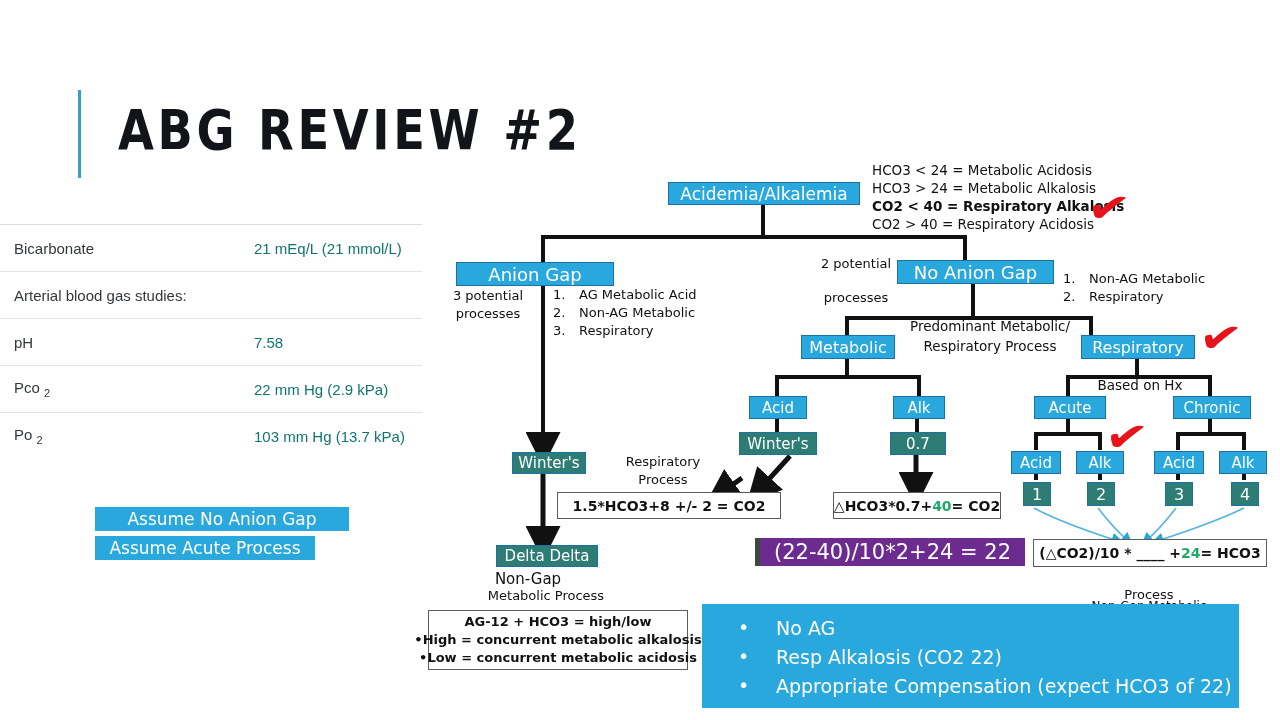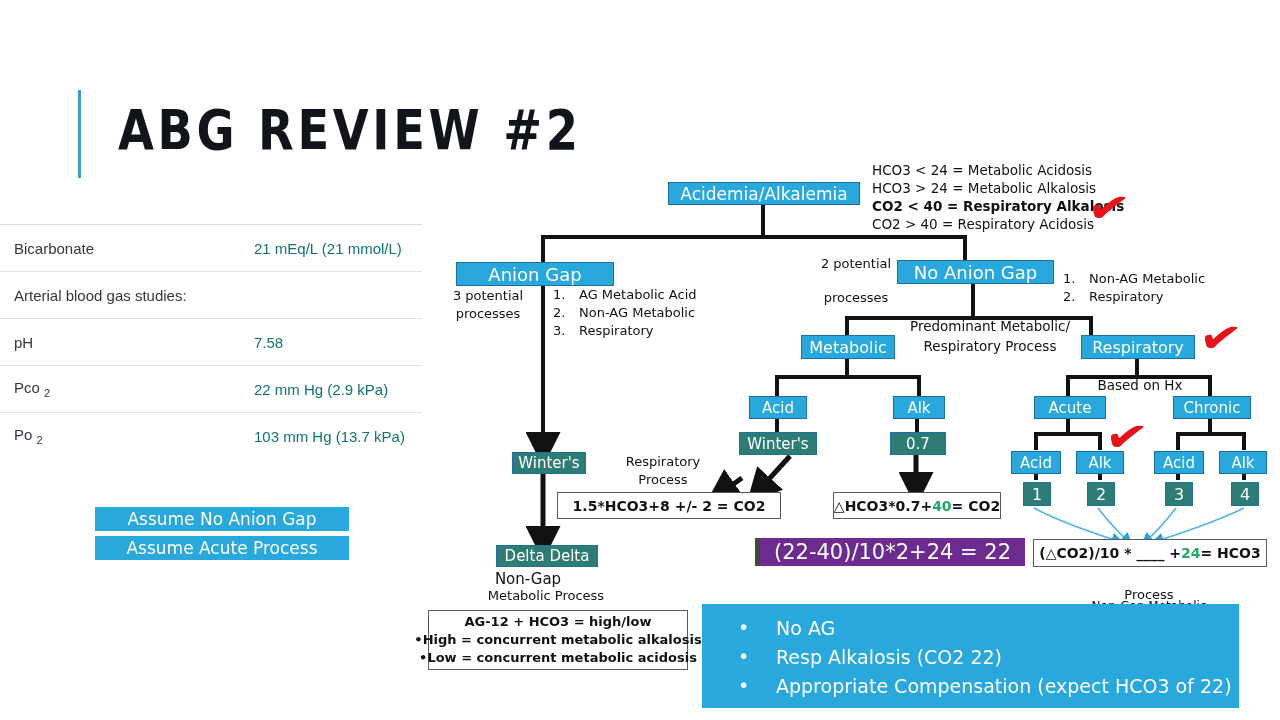--- a/index.html
+++ b/index.html
@@ -31,21 +31,21 @@
   .lab-label sub{font-size:11px;}
   .lab-row.section .lab-label{width:auto;}
 
   
   .assume{
     position:absolute;background:#29a8de;color:#ffffff;
     font-size:17px;text-align:center;white-space:nowrap;
     font-family:"DejaVu Sans","Liberation Sans",sans-serif;
   }
   #assume-no-ag{left:95px;top:507px;width:254px;height:24px;line-height:24px;}
-  #assume-acute{left:95px;top:536px;width:254px;height:24px;line-height:24px;}
+  #assume-acute{left:95px;top:536px;width:220px;height:24px;line-height:24px;}
 
   
   .node{
     position:absolute;color:#ffffff;text-align:center;white-space:nowrap;
     font-family:"DejaVu Sans","Liberation Sans",sans-serif;
     display:flex;align-items:center;justify-content:center;
   }
   .node.blue{background:#29a8de;border:1px solid #1d6fa5;}
   .node.teal{background:#2e7d75;border:1px solid #1d6fa5;}
   .line{position:absolute;background:#111111;}

